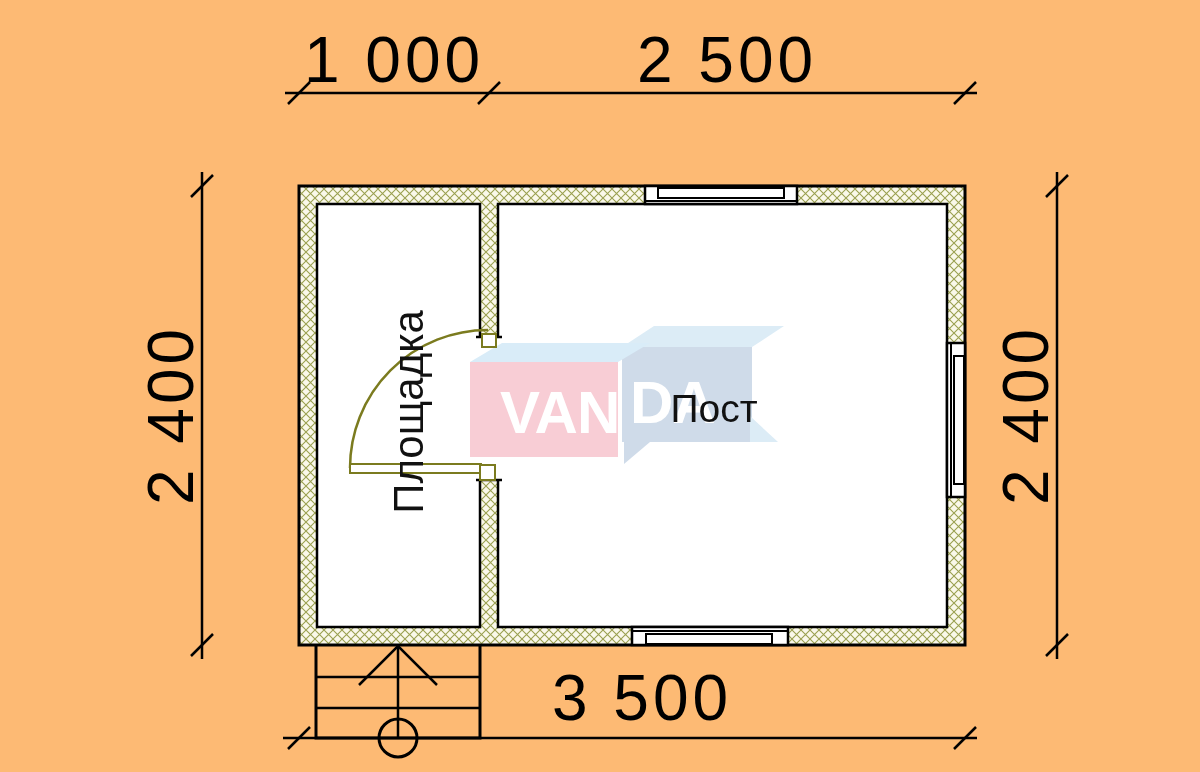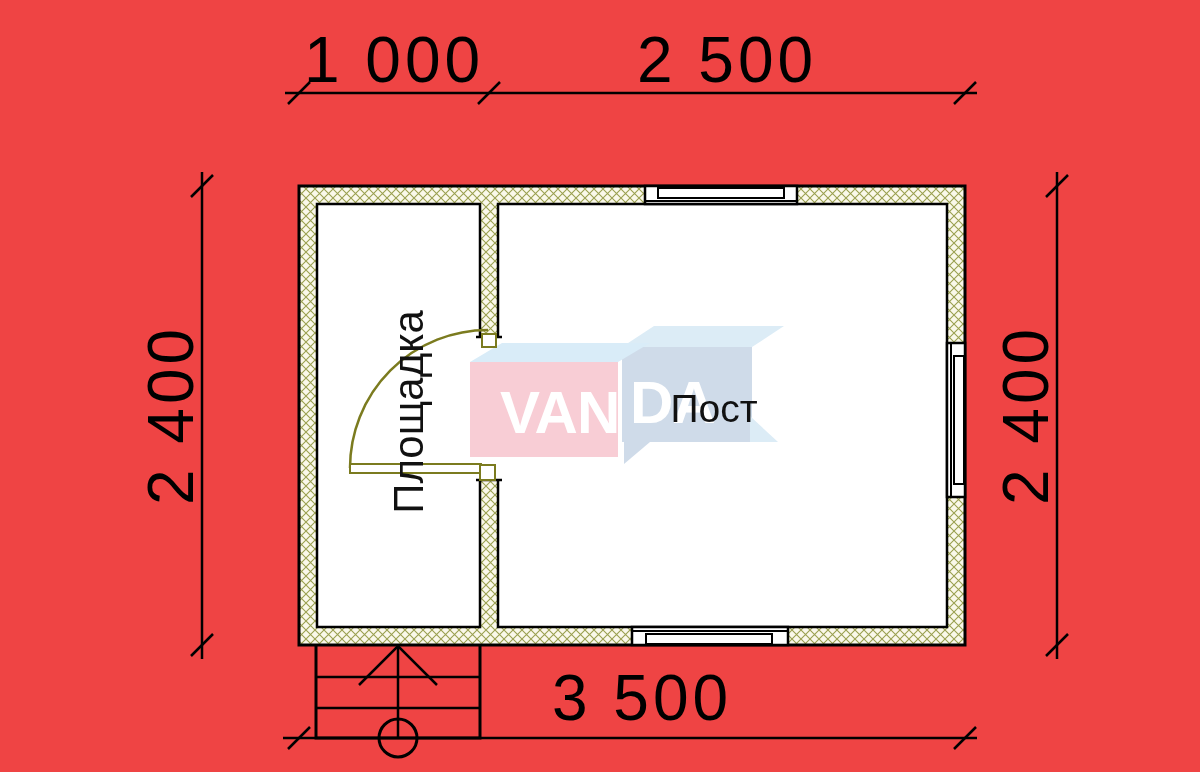--- a/index.html
+++ b/index.html
@@ -1,16 +1,16 @@
 <!DOCTYPE html>
 <html><head>
 <meta charset="utf-8">
 <style>
   html,body{margin:0;padding:0;background:#ffffff;}
-  .stage{position:relative;width:1200px;height:772px;background:#ef4444;overflow:hidden;
+  .stage{position:relative;width:1200px;height:772px;background:#fdba74;overflow:hidden;
          font-family:"Liberation Sans", sans-serif;}
   svg text{font-family:"Liberation Sans", sans-serif;}
   .dim-label{font-size:64px;letter-spacing:4px;fill:#000;}
   .room-label{font-size:42px;fill:#111;}
   .room-label-main{font-size:39px;fill:#111;}
   .wm-text{font-size:60px;font-weight:bold;letter-spacing:-1px;}
 </style>
 </head>
 <body>
 

